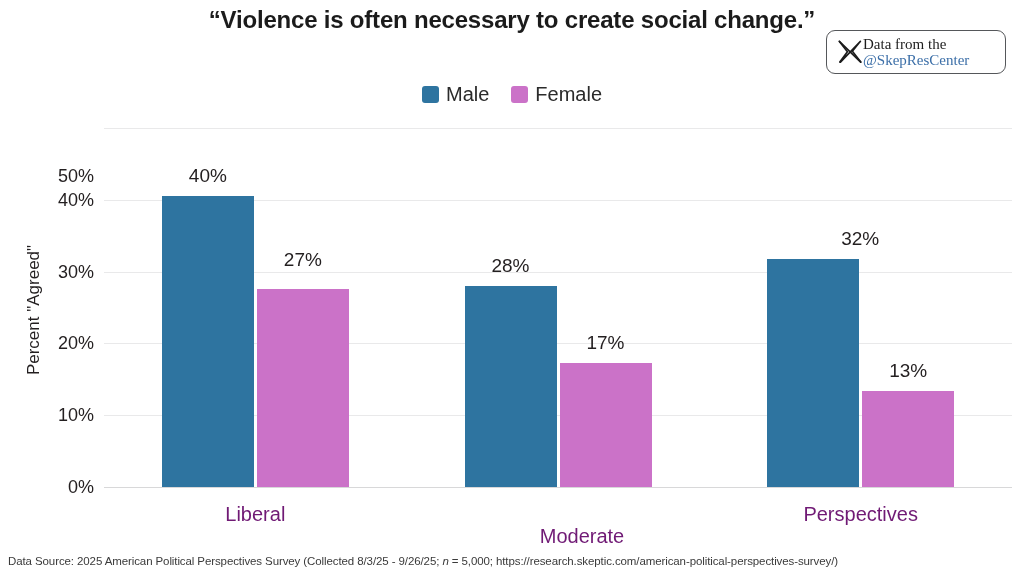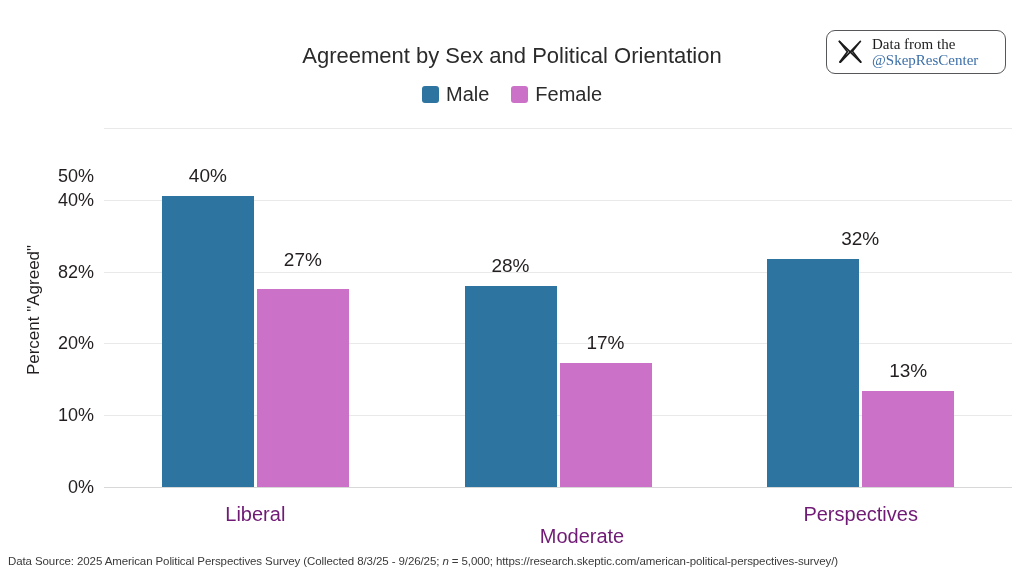--- a/index.html
+++ b/index.html
@@ -84,21 +84,20 @@
     top: 30px;
     width: 180px;
     height: 44px;
     border: 1.5px solid #55575a;
     border-radius: 9px;
     background: #ffffff;
     display: flex;
     align-items: center;
     padding: 0 10px;
     box-sizing: border-box;
-    gap: 9px;
   }
   #x-logo-icon { flex: 0 0 auto; display:block; }
   .badge-text {
     display: flex;
     flex-direction: column;
     justify-content: center;
     font-family: "Liberation Serif", serif;
     line-height: 16px;
   }
   #badge-line1 { font-size: 15px; color: #1d1d1d; }
@@ -181,21 +180,21 @@
     color: #3a3a3a;
     letter-spacing: -0.1px;
     white-space: nowrap;
   }
   #footnote .ital { font-style: italic; }
 </style>
 </head>
 <body>
 
 <div id="header">
-  <div id="chart-subtitle">Agreement by Sex and Political Orientation</div>
+  <div id="chart-title">“Violence is often necessary to create social change.”</div>
 </div>
 
 <div id="legend">
     <div class="legend-item">
       <span class="legend-swatch" style="background: rgb(46, 116, 160);"></span>
       <span class="legend-label">Male</span>
     </div>
     <div class="legend-item">
       <span class="legend-swatch" style="background: rgb(203, 114, 200);"></span>
       <span class="legend-label">Female</span>
@@ -211,21 +210,21 @@
     <span id="badge-line1">Data from the</span>
     <span id="badge-line2">@SkepResCenter</span>
   </div>
 </div>
 
 <div id="plot-wrap">
   <div id="y-axis-title">Percent "Agreed"</div>
   <div id="y-tick-labels">
       <div class="y-tick-label" style="top: 119px; margin-top: 48px;">50%</div>
       <div class="y-tick-label" style="top: 190.8px;">40%</div>
-      <div class="y-tick-label" style="top: 262.6px;">82%</div>
+      <div class="y-tick-label" style="top: 262.6px;">30%</div>
       <div class="y-tick-label" style="top: 334.4px;">20%</div>
       <div class="y-tick-label" style="top: 406.2px;">10%</div>
       <div class="y-tick-label" style="top: 478px;">0%</div>
     </div>
   <div id="gridlines">
       <div class="gridline" style="top: 128px;"></div>
       <div class="gridline" style="top: 200px;"></div>
       <div class="gridline" style="top: 272px;"></div>
       <div class="gridline" style="top: 343px;"></div>
       <div class="gridline" style="top: 415px;"></div>

